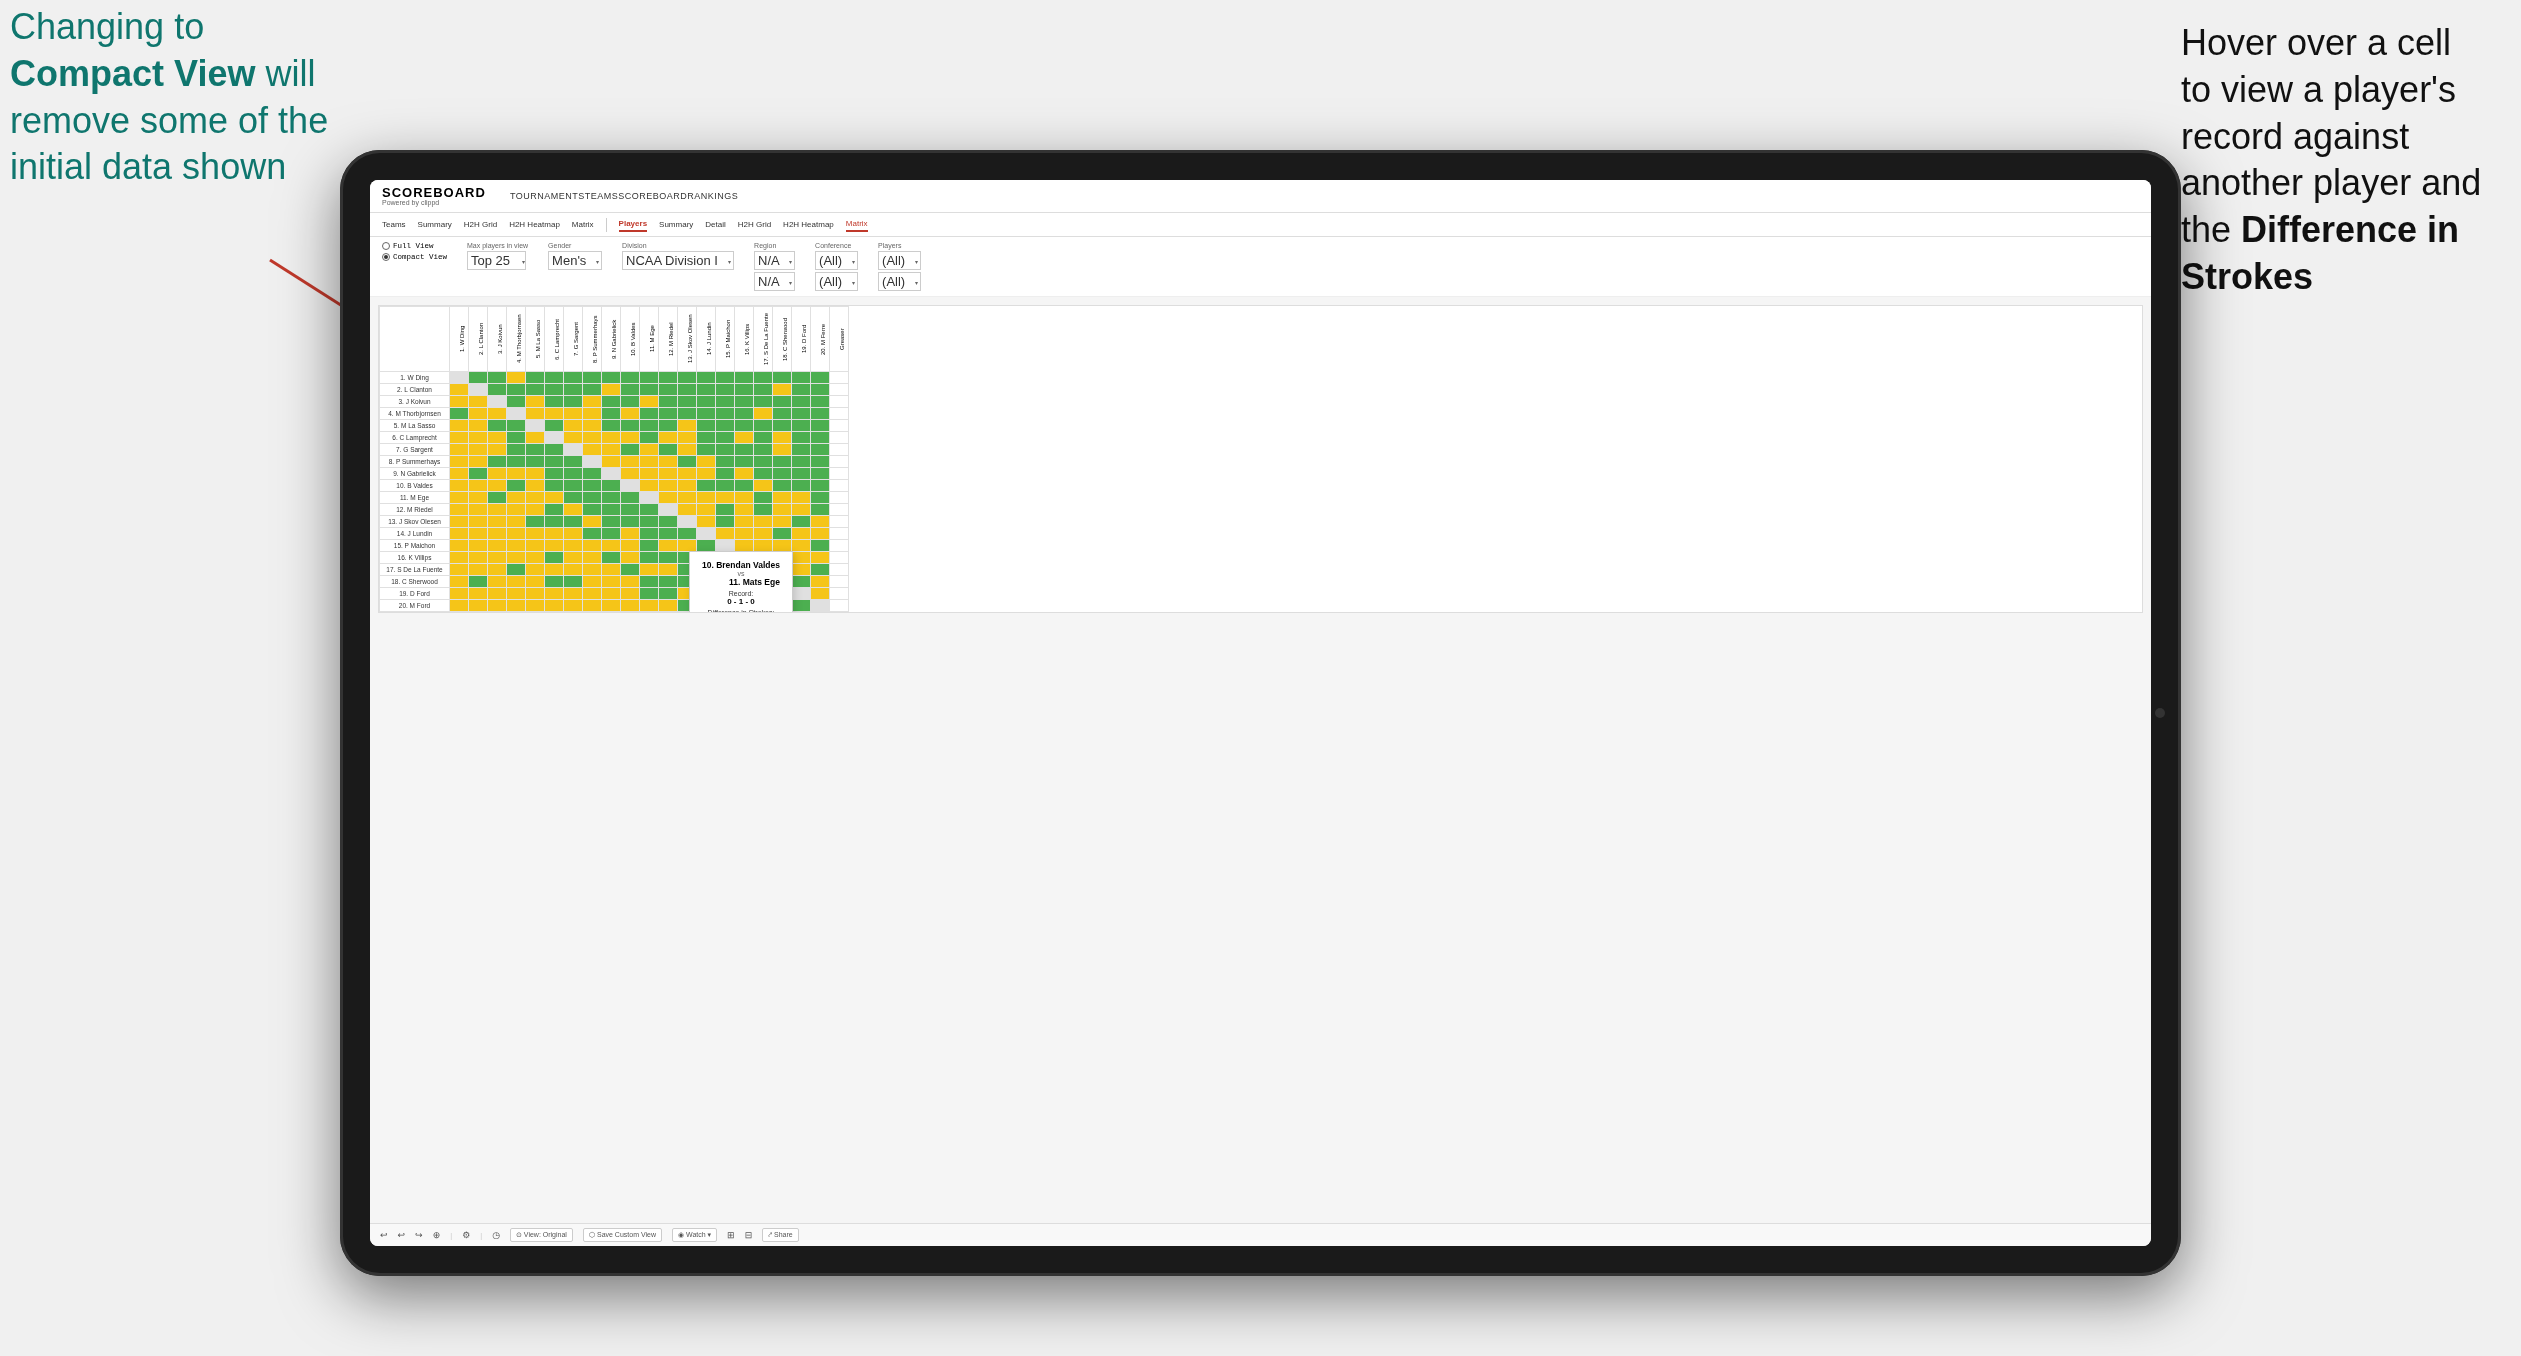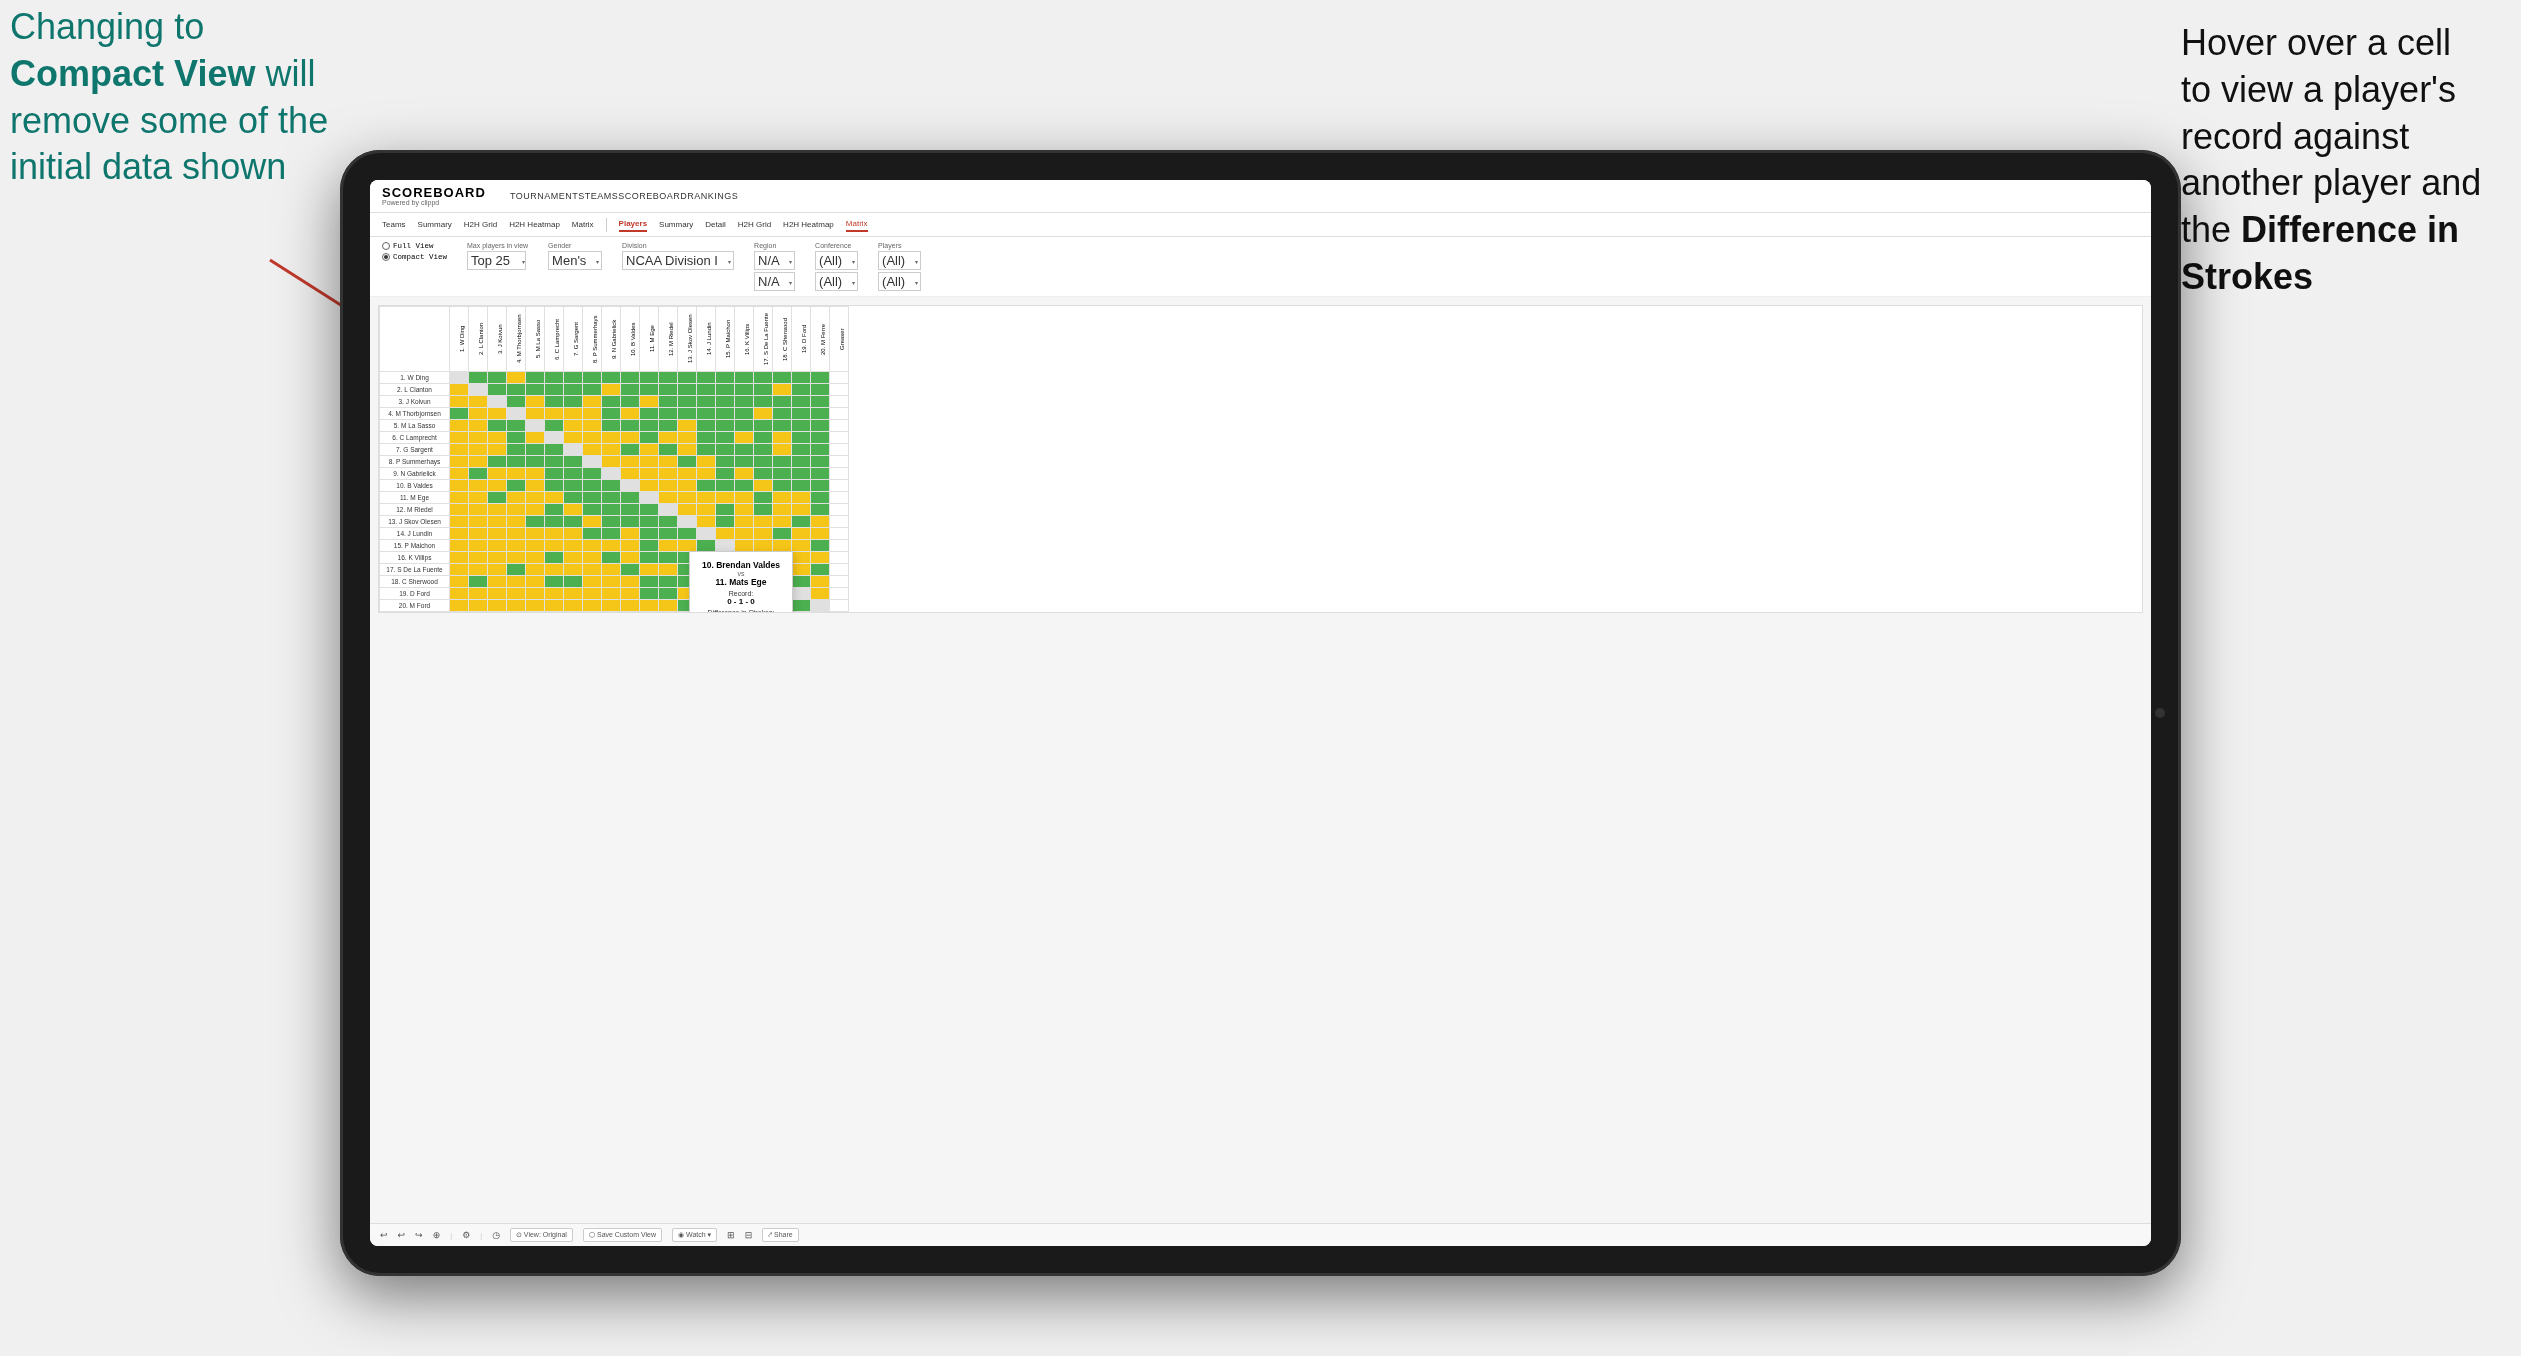--- a/index.html
+++ b/index.html
@@ -274,21 +274,21 @@
       background: #fff;
       border: 1px solid #ccc;
       padding: 8px 12px;
       font-size: 8px;
       text-align: center;
       box-shadow: 2px 2px 8px rgba(0,0,0,0.15);
       z-index: 10;
       pointer-events: none;
       min-width: 100px;
     }
-    .tooltip-box .t-player { font-size: 8.5px; font-weight: bold; }
+    .tooltip-box .t-player { font-size: 8.5px; font-weight: bold; text-align: right; }
     .tooltip-box .t-vs { font-size: 7px; color: #666; }
     .tooltip-box .t-record-label { font-size: 7px; color: #333; margin-top: 3px; }
     .tooltip-box .t-record { font-size: 8px; font-weight: bold; }
     .tooltip-box .t-diff-label { font-size: 7px; color: #333; margin-top: 3px; }
 
     
     .bottom-toolbar {
       background: #f8f8f8;
       border-top: 1px solid #ddd;
       padding: 4px 10px;

